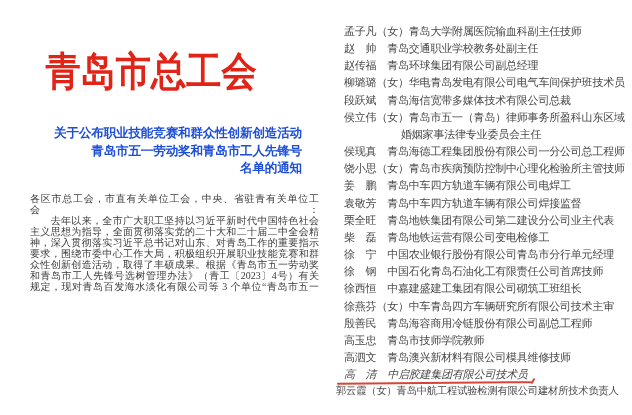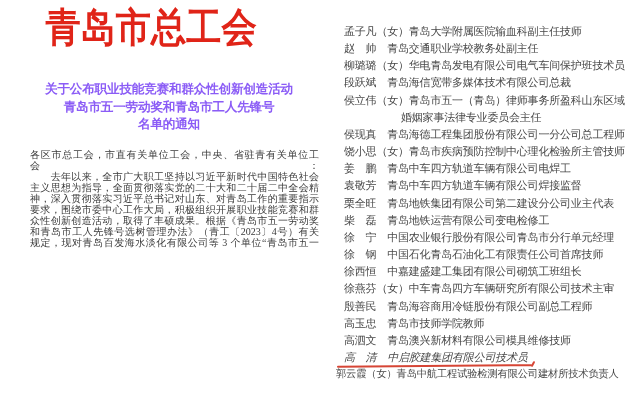--- a/index.html
+++ b/index.html
@@ -9,29 +9,29 @@
     --ink-light:#474747;
   }
   html,body{margin:0;padding:0;}
   body{
     width:632px;height:415px;position:relative;overflow:hidden;
     background:#ffffff;
     font-family:"Liberation Serif","DejaVu Serif",serif;
   }
   
   .left-page{position:absolute;left:0;top:0;width:322px;height:415px;}
-  .masthead{width:302px;text-align:center;white-space:nowrap;}
+  .masthead{margin-top:44px;width:302px;text-align:center;white-space:nowrap;}
   .masthead-inner{
     display:inline-block;color:var(--masthead-red);
     font-size:40px;font-weight:bold;letter-spacing:0px;
     transform:scaleX(0.88);transform-origin:50% 50%;
   }
   .doc-title{margin-top:26px;width:302px;}
   .title-line{
-    text-align:center;font-weight:bold;color:#8b5cf6;
+    text-align:right;font-weight:bold;color:#1d4ed8;
     font-size:12.6px;line-height:17.5px;letter-spacing:-0.2px;margin-left:36px;
   }
   .doc-body{margin-left:30px;margin-top:15px;width:289px;color:var(--ink);}
   .body-line{
     font-size:10px;line-height:11px;letter-spacing:0;
     text-align:justify;text-align-last:justify;white-space:normal;
   }
   
   .right-page{position:absolute;left:344px;top:23px;width:288px;text-align:right;}
   .roster-line{
@@ -70,20 +70,21 @@
       <div class="body-line">要求，围绕市委中心工作大局，积极组织开展职业技能竞赛和群</div>
       <div class="body-line">众性创新创造活动，取得了丰硕成果。根据《青岛市五一劳动奖</div>
       <div class="body-line">和青岛市工人先锋号选树管理办法》（青工〔2023〕4号）有关</div>
       <div class="body-line">规定，现对青岛百发海水淡化有限公司等 3 个单位“青岛市五一</div>
     </div>
 </div>
 
 <div class="right-page">
     <div class="roster-line">孟子凡（女）青岛大学附属医院输血科副主任技师</div>
     <div class="roster-line">赵　帅　青岛交通职业学校教务处副主任</div>
+    <div class="roster-line">赵传福　青岛环球集团有限公司副总经理</div>
     <div class="roster-line">柳璐璐（女）华电青岛发电有限公司电气车间保护班技术员</div>
     <div class="roster-line">段跃斌　青岛海信宽带多媒体技术有限公司总裁</div>
     <div class="roster-line">侯立伟（女）青岛市五一（青岛）律师事务所盈科山东区域</div>
     <div class="roster-line wrap">婚姻家事法律专业委员会主任</div>
     <div class="roster-line">侯现真　青岛海德工程集团股份有限公司一分公司总工程师</div>
     <div class="roster-line">饶小思（女）青岛市疾病预防控制中心理化检验所主管技师</div>
     <div class="roster-line">姜　鹏　青岛中车四方轨道车辆有限公司电焊工</div>
     <div class="roster-line">袁敬芳　青岛中车四方轨道车辆有限公司焊接监督</div>
     <div class="roster-line">栗全旺　青岛地铁集团有限公司第二建设分公司业主代表</div>
     <div class="roster-line">柴　磊　青岛地铁运营有限公司变电检修工</div>

